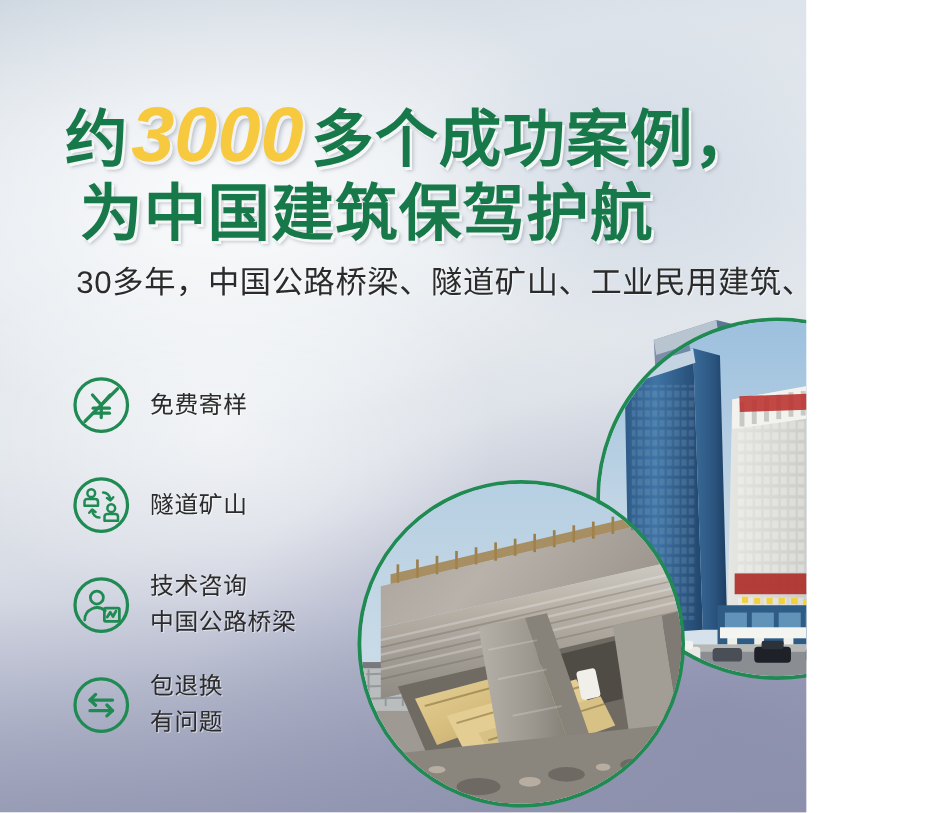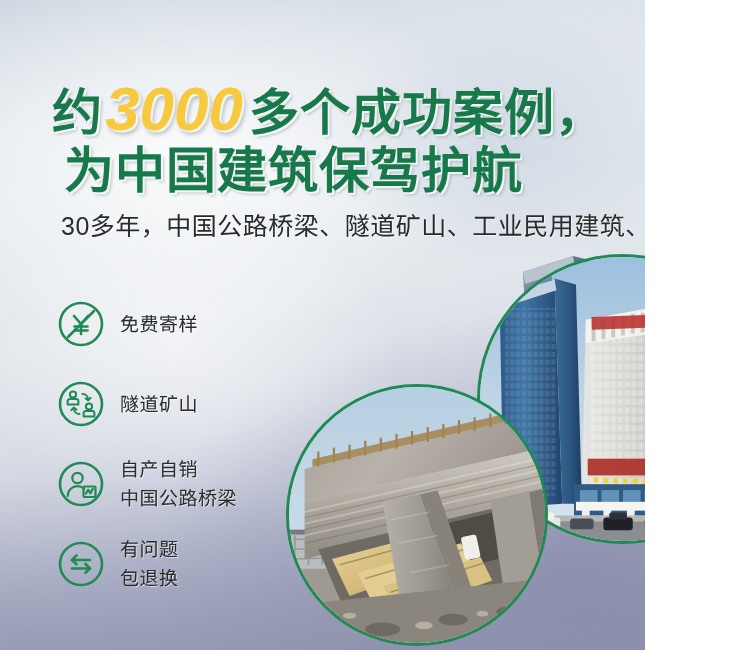--- a/index.html
+++ b/index.html
@@ -481,35 +481,35 @@
       <svg class="feat-icon" viewBox="0 0 50 50">
         <circle cx="25" cy="25" r="21" fill="none" stroke="#1f8a52" stroke-width="2.6"></circle>
         <g fill="none" stroke="#1f8a52" stroke-width="2.2" stroke-linejoin="round" stroke-linecap="round">
           <circle cx="21.5" cy="19" r="5.2"></circle>
           <path d="M11.8 37 a9.8 9.8 0 0 1 16.4 -7.3"></path>
           <rect x="27.5" y="27.5" width="12" height="10.5" rx="1"></rect>
           <polyline points="29.8,34.6 32.2,30.8 34.4,34.2 36.8,29.9"></polyline>
         </g>
       </svg>
       <div class="feat-text">
-        <span>自产自销</span>
+        <span>技术咨询</span>
         <span>中国公路桥梁</span>
       </div>
     </div>
 
     <div class="feature">
       <svg class="feat-icon" viewBox="0 0 50 50">
         <circle cx="25" cy="25" r="21" fill="none" stroke="#1f8a52" stroke-width="2.6"></circle>
         <g fill="none" stroke="#1f8a52" stroke-width="2.6" stroke-linecap="round" stroke-linejoin="round">
           <line x1="16" y1="21" x2="34" y2="21"></line>
           <polyline points="20.5,16.5 16,21 20.5,25.2"></polyline>
           <line x1="16" y1="29.5" x2="34" y2="29.5"></line>
           <polyline points="29.5,25 34,29.5 29.5,33.7"></polyline>
         </g>
       </svg>
       <div class="feat-text">
+        <span>包退换</span>
         <span>有问题</span>
-        <span>包退换</span>
       </div>
     </div>
 
   </div>
 </div>
 
 </body></html>

